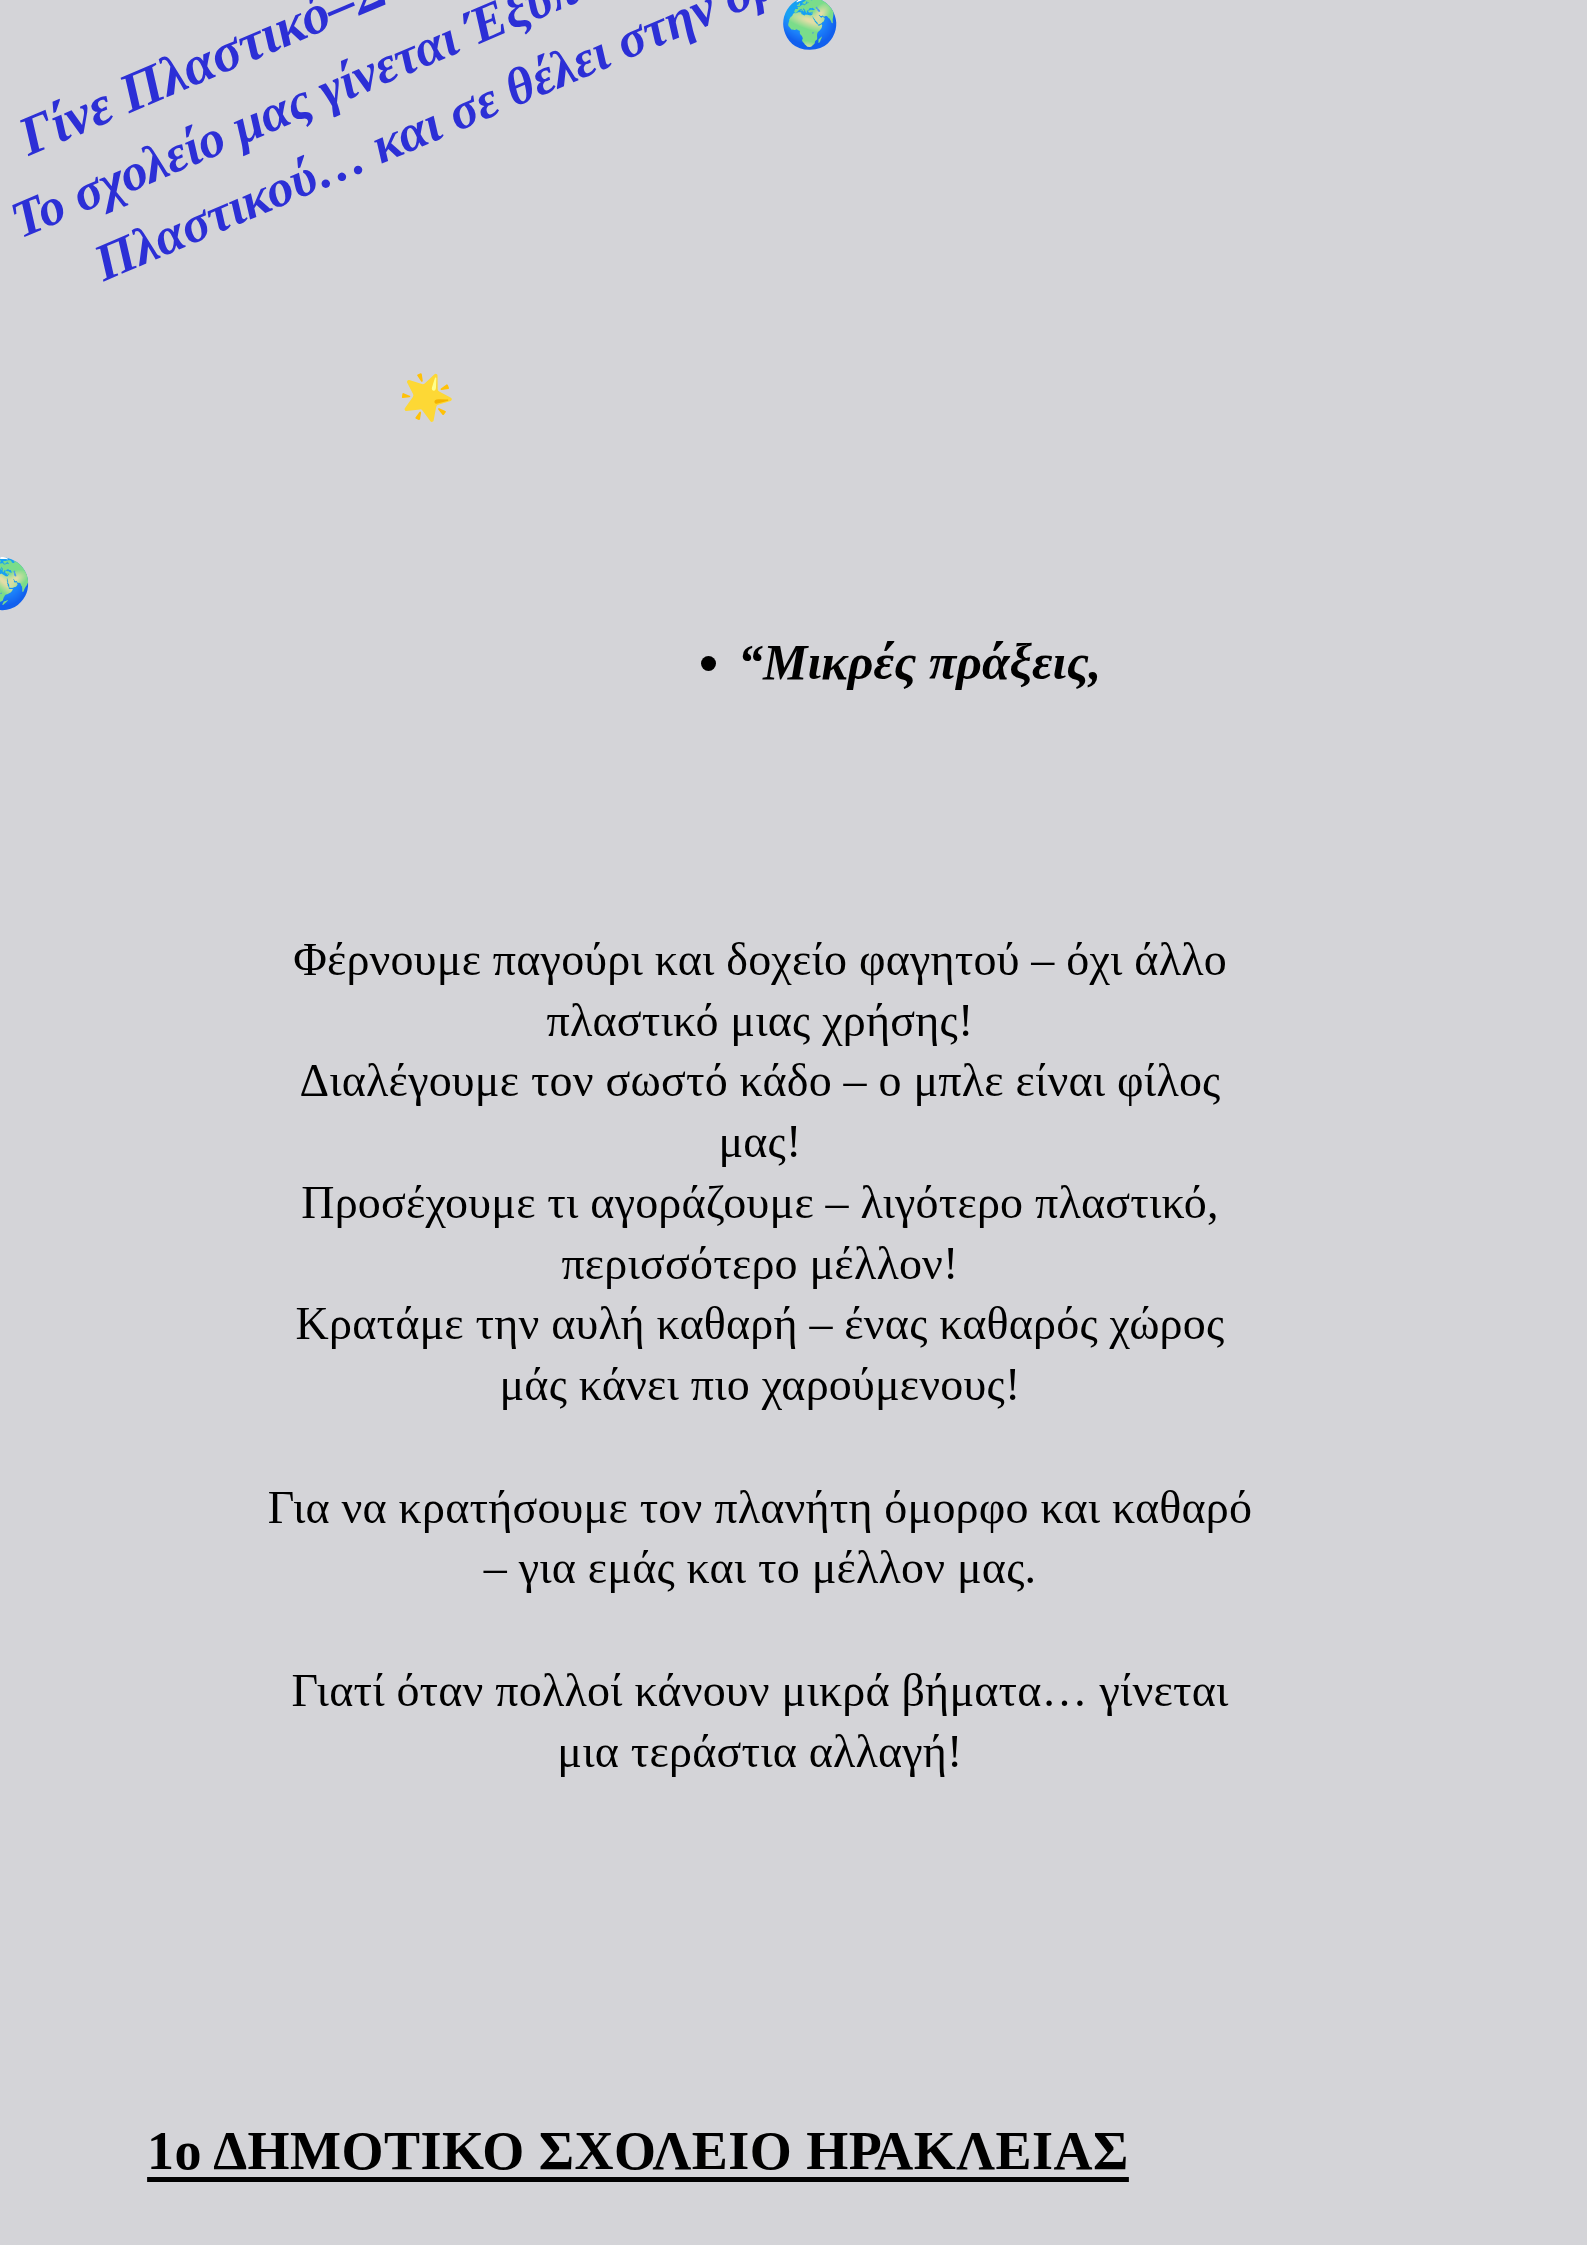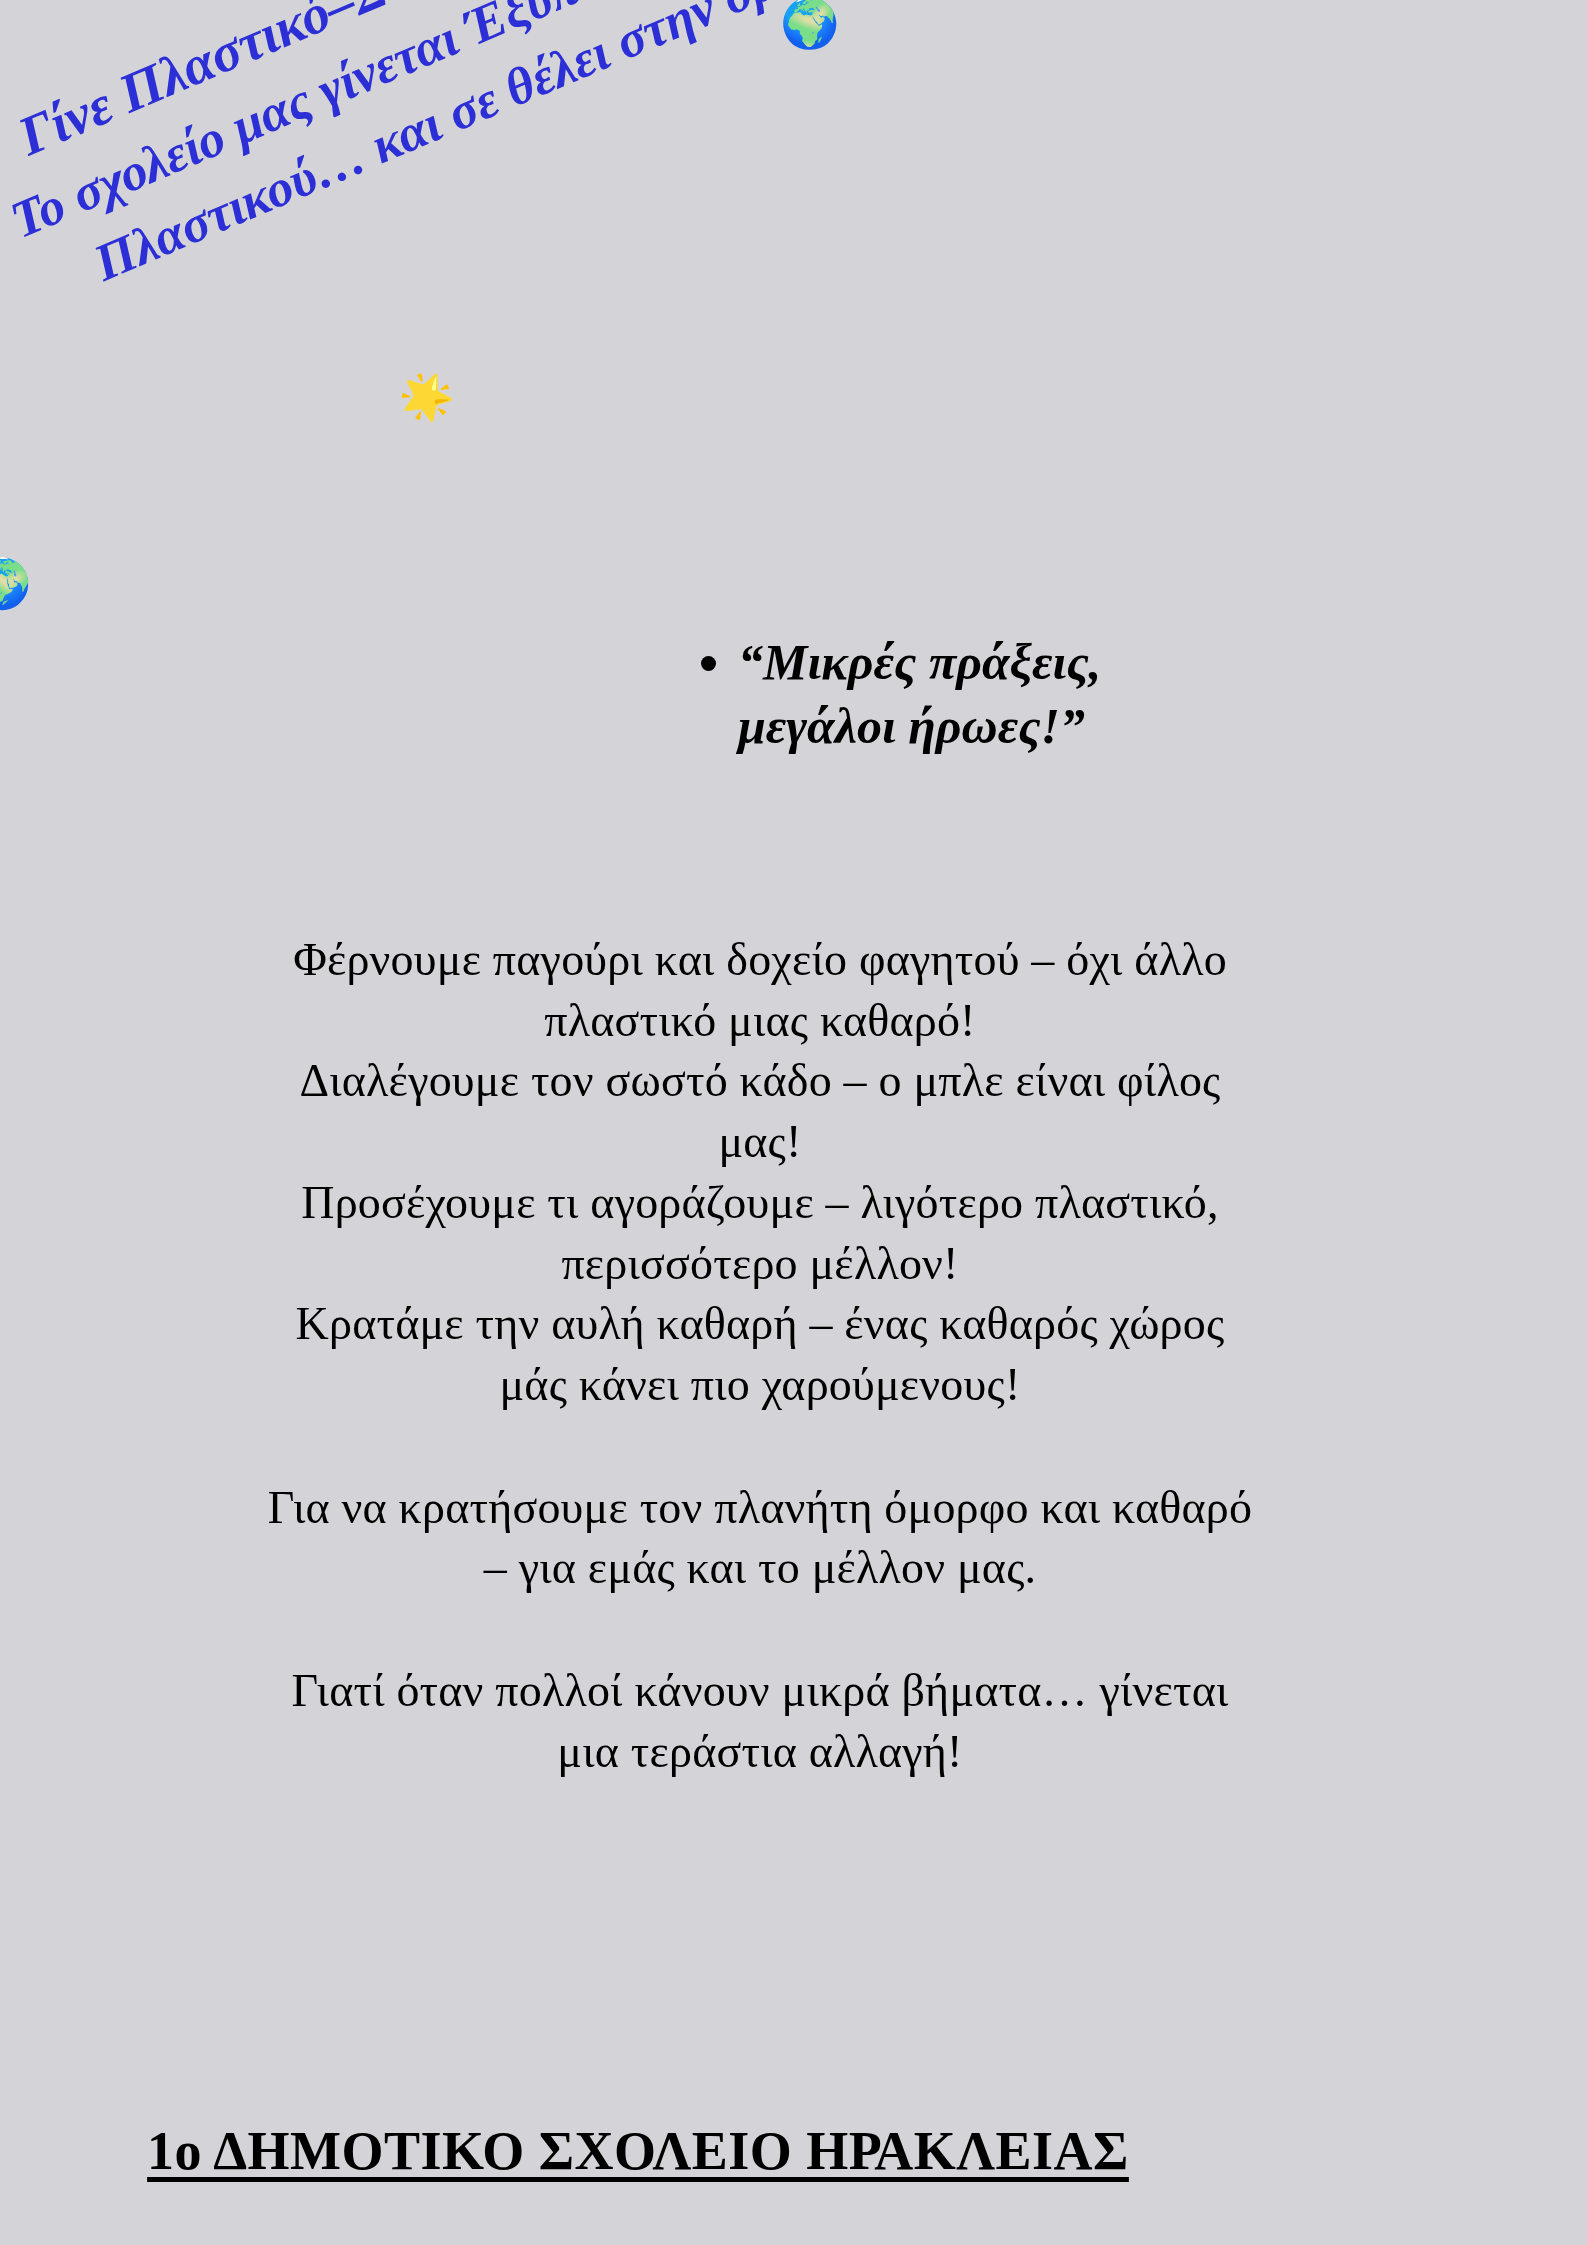--- a/index.html
+++ b/index.html
@@ -134,29 +134,28 @@
 </div>
 
 <span class="emoji globe-1">🌍</span>
 <span class="emoji globe-2">🌍</span>
 <span class="emoji star-1">🌟</span>
 
 <div class="quote-wrap">
   <ul class="quote-list">
     <li>
       <span>“Μικρές πράξεις,</span><br>
-      <span>μεγάλοι ήρωες!”</span>
     </li>
   </ul>
 </div>
 
 <div class="body-wrap">
   <div>
     <div class="body-line">Φέρνουμε παγούρι και δοχείο φαγητού – όχι άλλο</div>
-    <div class="body-line">πλαστικό μιας καθαρό!</div>
+    <div class="body-line">πλαστικό μιας χρήσης!</div>
     <div class="body-line">Διαλέγουμε τον σωστό κάδο – ο μπλε είναι φίλος</div>
     <div class="body-line">μας!</div>
     <div class="body-line">Προσέχουμε τι αγοράζουμε – λιγότερο πλαστικό,</div>
     <div class="body-line">περισσότερο μέλλον!</div>
     <div class="body-line">Κρατάμε την αυλή καθαρή – ένας καθαρός χώρος</div>
     <div class="body-line">μάς κάνει πιο χαρούμενους!</div>
   </div>
 
   <div class="para-gap"></div>
 

